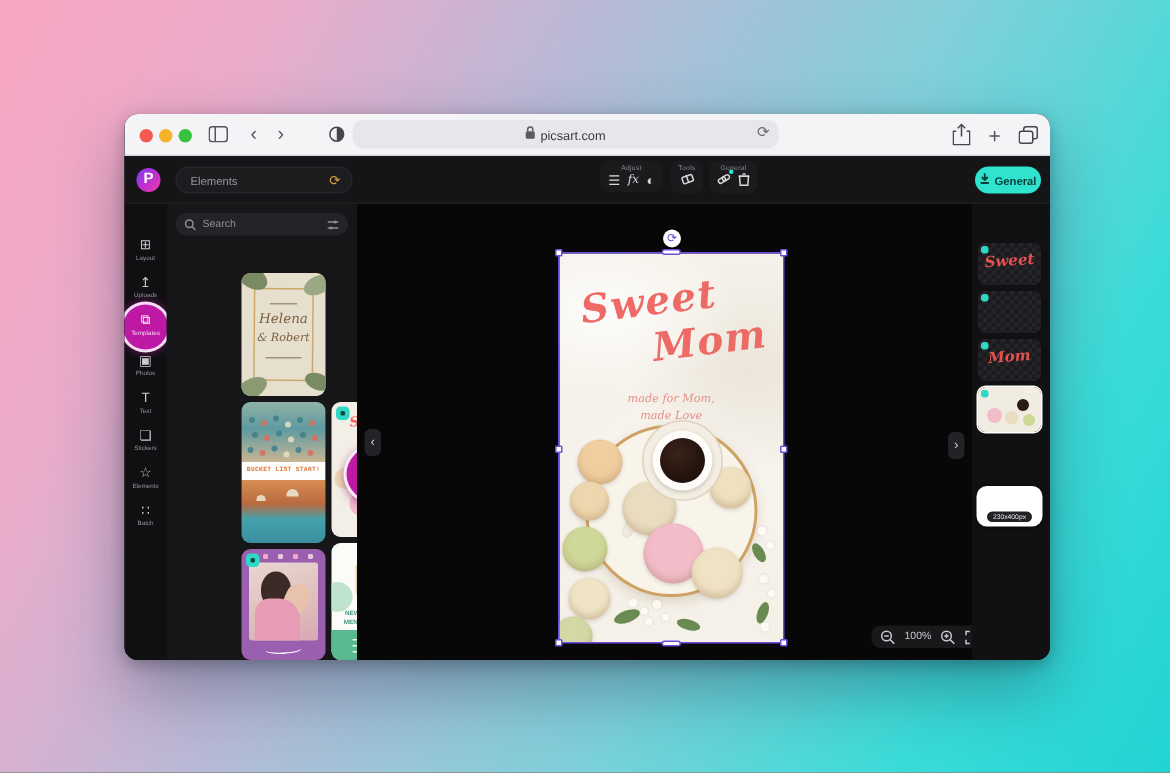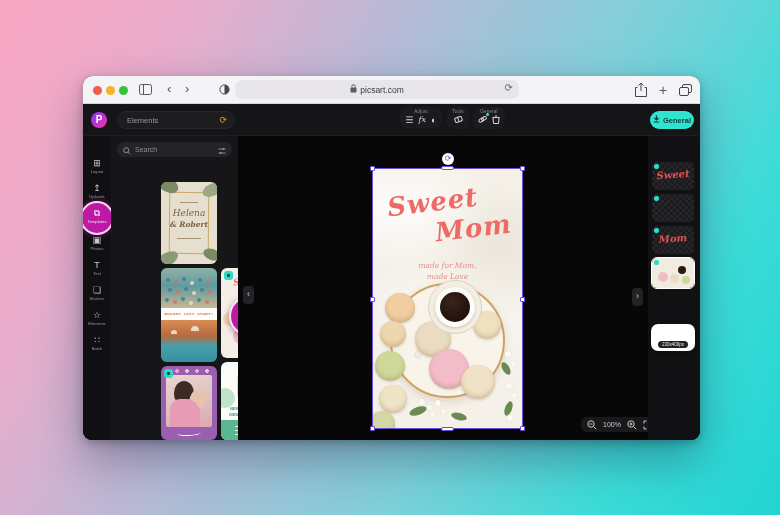--- a/index.html
+++ b/index.html
@@ -355,21 +355,21 @@
         </div>
 
         <div class="thumb t-wedding" style="left:6px;top:46px;height:82px;">
           <div class="frame"></div>
           <div class="leaf" style="left:-4px;top:-4px;width:22px;height:14px;background:#7a8b64;transform:rotate(30deg);"></div>
           <div class="leaf" style="right:-5px;top:2px;width:20px;height:12px;background:#9aa884;transform:rotate(-25deg);"></div>
           <div class="leaf" style="left:-6px;bottom:-2px;width:24px;height:13px;background:#8b9a72;transform:rotate(-30deg);"></div>
           <div class="leaf" style="right:-4px;bottom:4px;width:18px;height:11px;background:#7a8b64;transform:rotate(20deg);"></div>
           <div class="microline" style="top:20px;width:18px;"></div>
           <div class="script" style="top:26px;font-size:9px;">Helena</div>
-          <div class="script" style="top:38px;font-size:7.5px;font-weight:bold;">&amp; Robert</div>
+          <div class="script" style="top:38px;font-size:7.5px;">&amp; Robert</div>
           <div class="microline" style="top:56px;width:24px;"></div>
         </div>
 
 
         <div class="thumb t-travel" style="left:6px;top:132px;height:94px;background:#2e5f66;">
           <div class="sec1">
             <div class="umb" style="left:5px;top:10px;"></div>
             <div class="umb" style="left:7px;top:20px;"></div>
             <div class="umb" style="left:4px;top:30px;"></div>
           </div>

